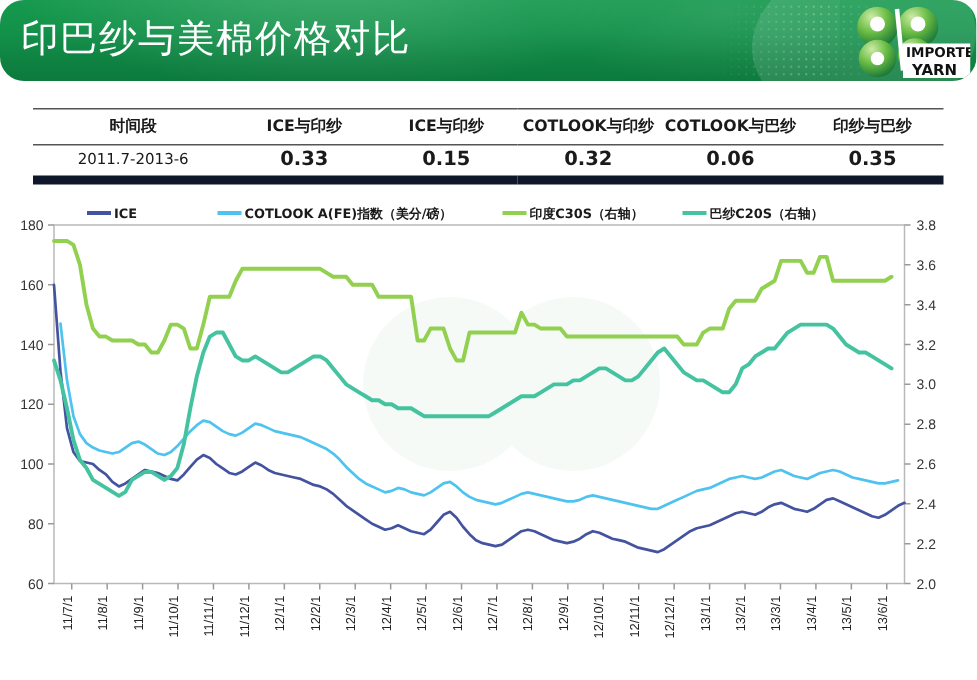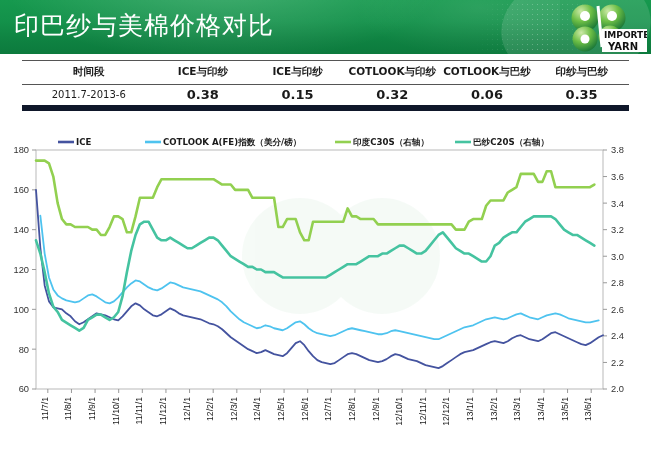--- a/index.html
+++ b/index.html
@@ -8,20 +8,21 @@
     background:#ffffff;
     font-family:"Liberation Sans","DejaVu Sans",sans-serif;
     overflow:hidden;
     position:relative;
   }
   
   #header{
     position:absolute;left:0;top:0;width:651px;height:54px;
     background:linear-gradient(180deg,#16994e 0%,#13914a 40%,#0f8342 72%,#0c7a3d 100%);
     overflow:hidden;
+    border-radius:16px;
   }
   #header .sheen{
     position:absolute;left:0;top:0;width:560px;height:54px;
     background:
       radial-gradient(ellipse 320px 120px at 40% -40%, rgba(255,255,255,.20), rgba(255,255,255,0) 70%),
       radial-gradient(ellipse 180px 70px at 86% 15%, rgba(255,255,255,.10), rgba(255,255,255,0) 70%);
   }
   #header .dots{
     position:absolute;left:470px;top:2px;width:120px;height:50px;opacity:.33;
     background-image:radial-gradient(rgba(255,255,255,.9) 0.8px, rgba(255,255,255,0) 1px);
@@ -37,21 +38,21 @@
   }
   #slide-title{
     position:absolute;left:14px;top:5px;
     color:#ffffff;font-size:25px;line-height:42px;letter-spacing:1px;
     font-family:"DejaVu Sans","Liberation Sans",sans-serif;
     white-space:nowrap;
   }
   #logo{position:absolute;right:4px;top:1px;width:92px;height:52px;}
   
   #table-wrap{
-    position:absolute;left:22px;top:60px;width:607px;
+    position:absolute;left:22px;top:72px;width:607px;
     background:#ffffff;
   }
   table{border-collapse:collapse;width:100%;table-layout:fixed;}
   th,td{
     text-align:center;color:#1a1a1a;
     font-family:"DejaVu Sans","Liberation Sans",sans-serif;
   }
   thead th{
     font-size:10.5px;font-weight:bold;padding:4px 0 5px 0;
     border-bottom:1.6px solid #555;
@@ -113,21 +114,21 @@
           <th>ICE与印纱</th>
           <th>ICE与印纱</th>
           <th>COTLOOK与印纱</th>
           <th>COTLOOK与巴纱</th>
           <th>印纱与巴纱</th>
         </tr>
       </thead>
     <tbody id="tbody">
         <tr>
           <td class="period">2011.7-2013-6</td>
-          <td>0.38</td>
+          <td>0.33</td>
           <td>0.15</td>
           <td>0.32</td>
           <td>0.06</td>
           <td>0.35</td>
         </tr>
       </tbody>
   </table>
 </div>
 
 <svg id="chart" viewBox="0 0 651 317">

